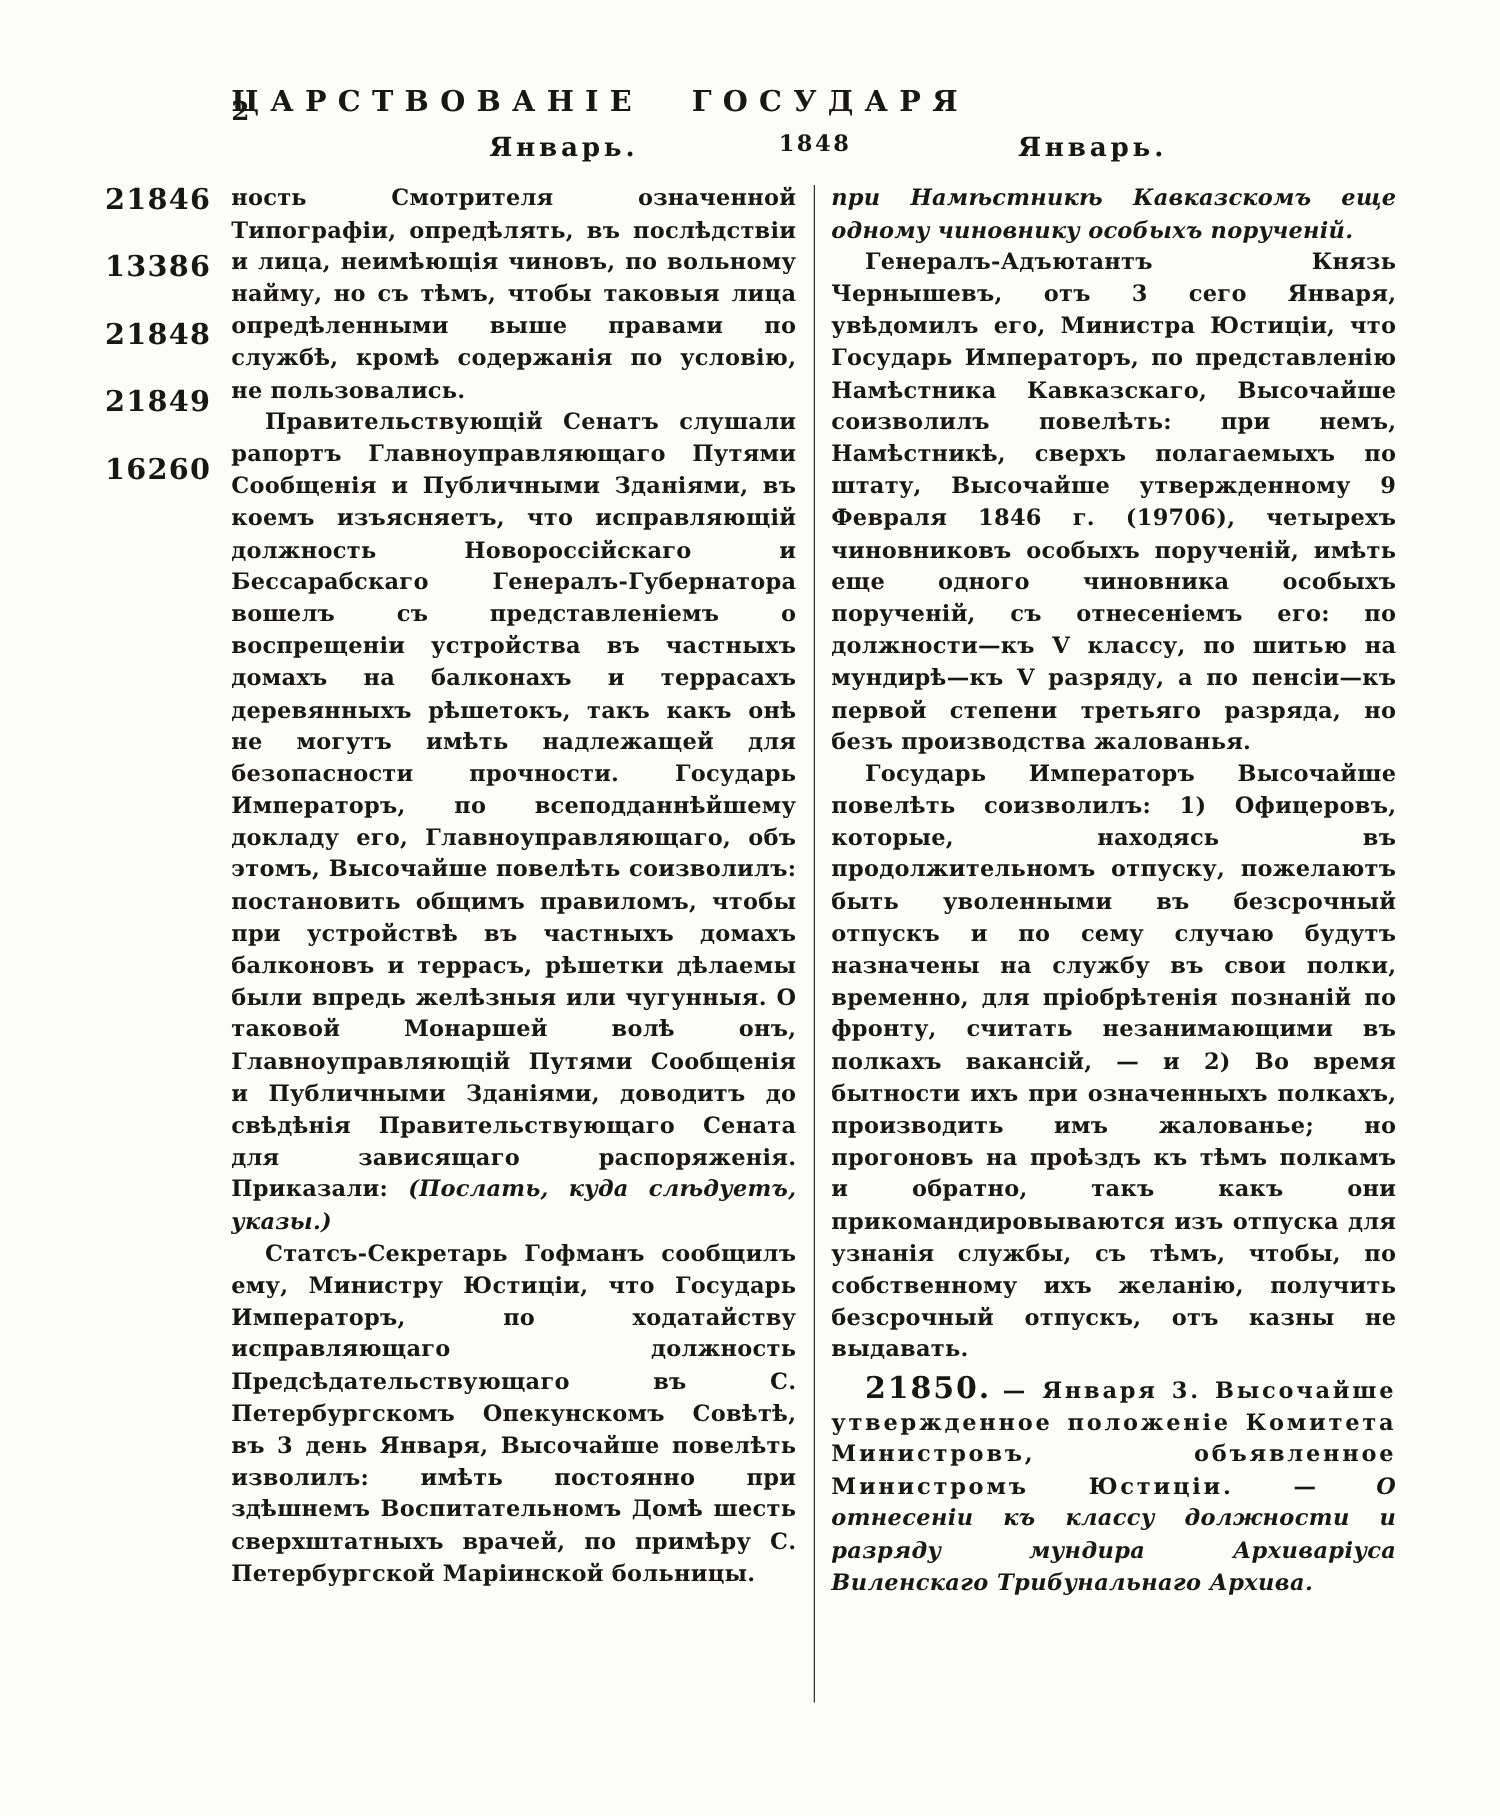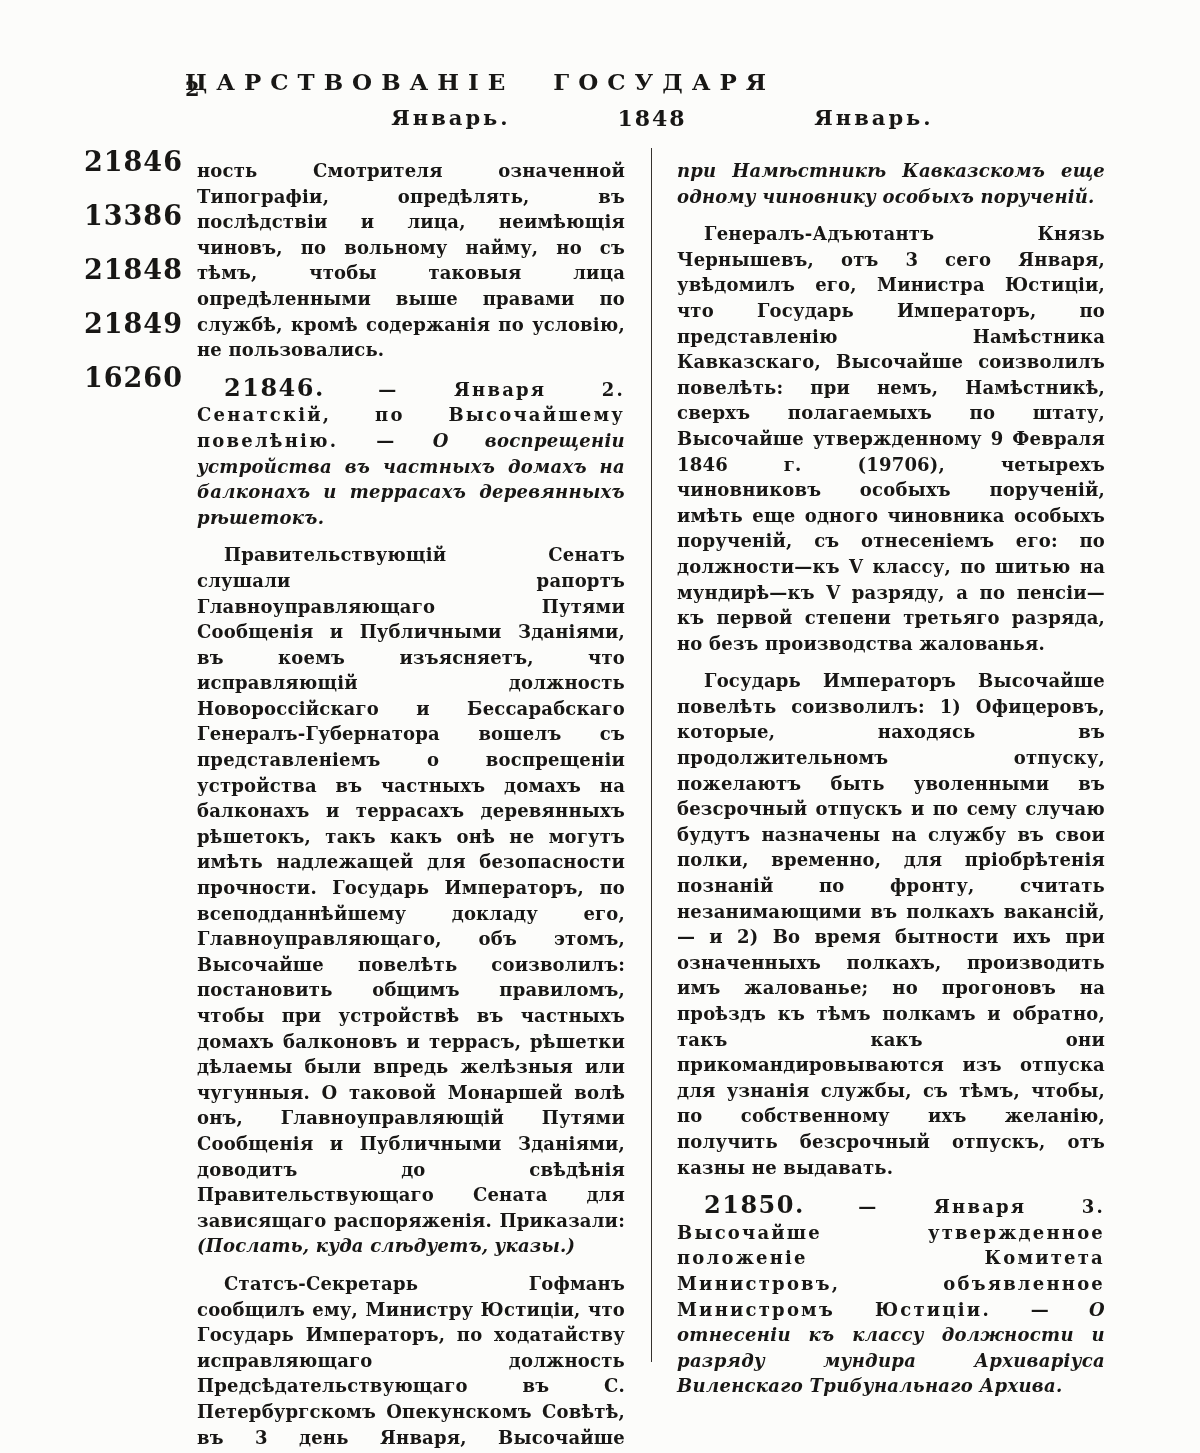--- a/index.html
+++ b/index.html
@@ -28,49 +28,49 @@
   .subheader { position: relative; height: 34px; margin-top: 10px; }
   .subheader .month {
     position: absolute; top: 0; transform: translateX(-50%);
     font-size: 21px; font-weight: bold; 
     letter-spacing: 3px; white-space: nowrap;
   }
   .subheader .month.left  { left: 266px; }
   .subheader .month.right { left: 689px; }
   .subheader .year {
     position: absolute; left: 467px; top: 0; transform: translateX(-50%);
-    font-size: 22px; font-weight: bold; letter-spacing: 2px;
+    font-size: 18px; font-weight: bold; letter-spacing: 2px;
   }
 
   
   .margin-numbers { position: absolute; left: 84px; top: 146px; width: 100px; }
   .margin-number {
     height: 54px;
-    font-size: 27px; font-weight: bold; letter-spacing: 1px;
+    font-size: 23px; font-weight: bold; letter-spacing: 1px;
     white-space: nowrap;
   }
 
   
   .columns {
     position: absolute; left: 185px; top: 146px; width: 933px;
     display: flex; align-items: flex-start;
   }
   .col {
     width: 452px;
     text-align: justify;
     font-size: 18px; line-height: 25.6px;
     font-weight: bold;
     letter-spacing: 0.2px;
   }
   .divider {
     width: 1px; height: 1214px;
     background: #35322e;
     margin: 2px 13px 0 14px;
   }
-  p { margin: 12px; }
+  p { margin: 0; }
   .indent { text-indent: 27px; }
   .entry-heading { text-indent: 27px; margin-top: 4px; margin-bottom: 2px; }
   .entry-num { font-size: 24px; letter-spacing: 1.5px; }
   .entry-head { letter-spacing: 2.2px; }
   .entry-subject { font-style: italic; letter-spacing: 0.3px; }
   .italic { font-style: italic; }
   .cont-italic { font-style: italic; }
 </style>
 </head>
 <body>
@@ -93,25 +93,20 @@
     <div class="margin-number">21848</div>
     <div class="margin-number">21849</div>
     <div class="margin-number">16260</div>
   </div>
 
   <div class="columns">
 
     <div class="col">
       <p>ность Смотрителя означенной Типографіи, опредѣлять, въ послѣдствіи и лица, неимѣющія чиновъ, по вольному найму, но съ тѣмъ, чтобы таковыя лица опредѣленными выше правами по службѣ, кромѣ содержанія по условію, не пользовались.</p>
 
-      <p class="entry-heading">
-        <span class="entry-num">21846.</span>
-        <span class="entry-head">— Января 2. Сенатскій, по Высочайшему повелѣнію. —</span>
-        <span class="entry-subject">О воспрещеніи устройства въ частныхъ домахъ на балконахъ и террасахъ деревянныхъ рѣшетокъ.</span>
-      </p>
       <p class="indent">
         <span>Правительствующій Сенатъ слушали рапортъ Главноуправляющаго Путями Сообщенія и Публичными Зданіями, въ коемъ изъясняетъ, что исправляющій должность Новороссійскаго и Бессарабскаго Генералъ-Губернатора вошелъ съ представленіемъ о воспрещеніи устройства въ частныхъ домахъ на балконахъ и террасахъ деревянныхъ рѣшетокъ, такъ какъ онѣ не могутъ имѣть надлежащей для безопасности прочности. Государь Императоръ, по всеподданнѣйшему докладу его, Главноуправляющаго, объ этомъ, Высочайше повелѣть соизволилъ: постановить общимъ правиломъ, чтобы при устройствѣ въ частныхъ домахъ балконовъ и террасъ, рѣшетки дѣлаемы были впредь желѣзныя или чугунныя. О таковой Монаршей волѣ онъ, Главноуправляющій Путями Сообщенія и Публичными Зданіями, доводитъ до свѣдѣнія Правительствующаго Сената для зависящаго распоряженія. Приказали: </span><span class="italic">(Послать, куда слѣдуетъ, указы.)</span>
       </p>
 
       <p class="indent">Статсъ-Секретарь Гофманъ сообщилъ ему, Министру Юстиціи, что Государь Императоръ, по ходатайству исправляющаго должность Предсѣдательствующаго въ С. Петербургскомъ Опекунскомъ Совѣтѣ, въ 3 день Января, Высочайше повелѣть изволилъ: имѣть постоянно при здѣшнемъ Воспитательномъ Домѣ шесть сверхштатныхъ врачей, по примѣру С. Петербургской Маріинской больницы.</p>
 
     </div>
 
     <div class="divider"></div>
 

